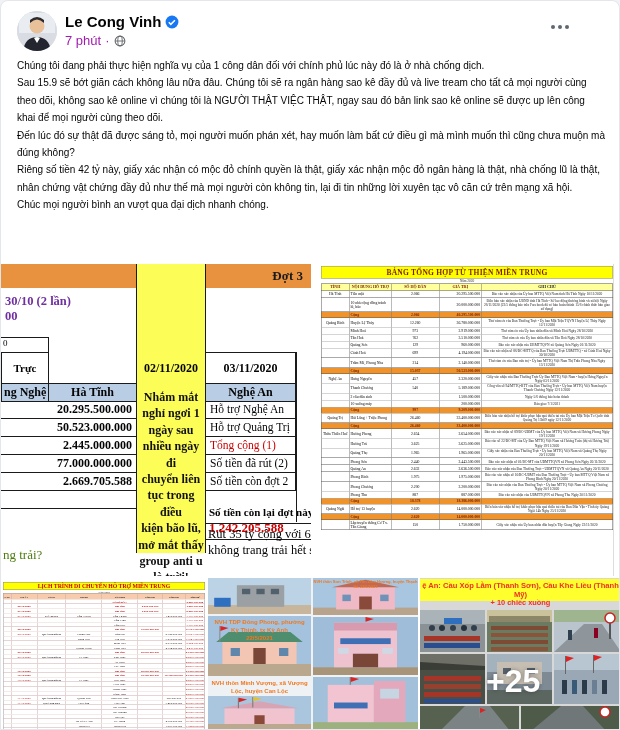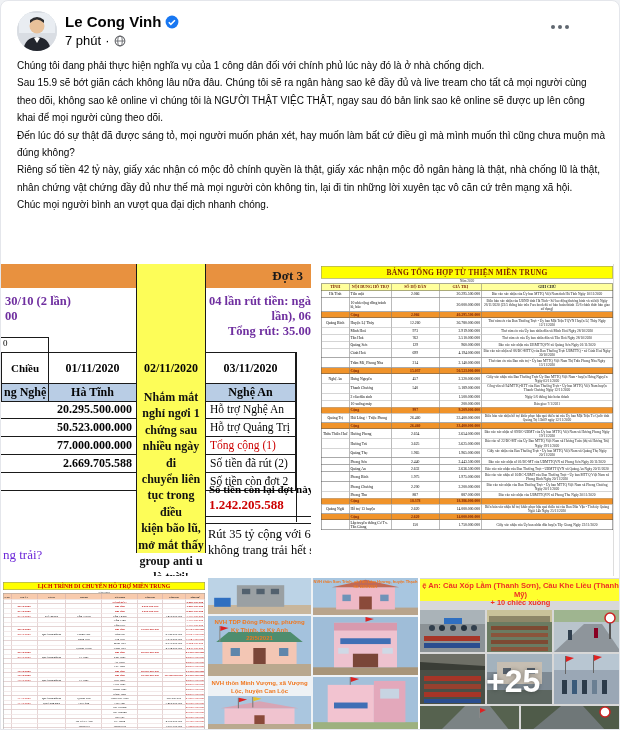--- a/index.html
+++ b/index.html
@@ -6,21 +6,21 @@
   .card{position:relative;width:620px;height:730px;background:#fff;margin:0 auto;
         border:1px solid #e4e6eb;border-radius:8px 8px 0 0;overflow:hidden;
         font-family:"Liberation Sans",sans-serif;color:#050505;box-sizing:border-box;}
   
   .hdr{position:absolute;top:10px;left:16px;right:16px;height:42px;}
   .avatar{position:absolute;left:0;top:0;width:40px;height:40px;border-radius:50%;overflow:hidden;background:#dfe3e8;}
   .avatar svg{width:100%;height:100%;display:block;}
   .name-row{position:absolute;left:48px;top:2px;display:flex;align-items:center;gap:4px;}
   .name{font-weight:bold;font-size:15px;color:#050505;}
   .badge{width:14px;height:14px;display:inline-block;}
-  .meta{position:absolute;left:48px;top:22px;font-size:13px;color:#000000;display:flex;align-items:center;gap:4px;}
+  .meta{position:absolute;left:48px;top:22px;font-size:13px;color:#a21caf;display:flex;align-items:center;gap:4px;}
   .globe{width:12px;height:12px;}
   .more{position:absolute;right:30px;top:10px;display:flex;gap:3px;cursor:pointer;padding:4px;}
   .more i{width:4px;height:4px;border-radius:50%;background:#606770;display:block;}
   
   .post{position:absolute;top:56px;left:16px;right:14px;font-size:10px;line-height:17.4px;color:#050505;}
   .post p{margin:0;}
   
   .collage{position:absolute;top:263px;left:0;width:620px;height:467px;background:#fff;}
   .tilebox{position:absolute;overflow:hidden;background:#fff;}
   
@@ -134,77 +134,72 @@
 
       <div class="s1-abs s1-orange" style="left:0;top:0;width:135px;height:24px;"></div>
       <div class="s1-abs s1-orange s1-dot" style="left:205px;top:0;width:105px;height:24px;">Đợt 3</div>
 
       <div class="s1-abs s1-yellowcol" style="left:135px;top:0;width:70px;height:289px;"></div>
 
       <div class="s1-abs purple" style="left:4px;top:30px;width:128px;height:46px;">
         <div>30/10 (2 lần)</div>
           <div>00</div>
       </div>
-      <div class="s1-abs purple" style="left:206px;top:30px;width:104px;height:54px;text-align:right;white-space:nowrap;overflow:hidden;">
-        <div>04 lần rút tiền: ngà</div>
-          <div>lần), 06</div>
-          <div>Tổng rút: 35.00</div>
-      </div>
 
       <div class="s1-abs" style="left:0;top:73px;width:48px;height:15px;border-top:1px solid #1a1a1a;border-right:1px solid #1a1a1a;font-size:9px;padding-left:2px;">0</div>
 
-      <div class="s1-abs s1-cell" style="left:0;top:88px;width:48px;height:32px;line-height:30px;font-size:11px;">Chiều</div>
-      <div class="s1-abs s1-cell" style="left:47px;top:88px;width:89px;height:32px;line-height:30px;">01/11/2020</div>
+      <div class="s1-abs s1-cell" style="left:0;top:88px;width:48px;height:32px;line-height:30px;font-size:11px;">Trực</div>
       <div class="s1-abs" style="left:136px;top:88px;width:68px;height:32px;line-height:32px;text-align:center;font-weight:bold;font-size:12px;">02/11/2020</div>
       <div class="s1-abs s1-cell" style="left:204px;top:88px;width:91px;height:32px;line-height:30px;">03/11/2020</div>
 
       <div class="s1-abs s1-cell s1-blue" style="left:0;top:119px;width:48px;height:19px;line-height:17px;text-align:left;padding-left:2px;">ng Nghệ</div>
       <div class="s1-abs s1-cell s1-blue" style="left:47px;top:119px;width:89px;height:19px;line-height:17px;">Hà Tĩnh</div>
       <div class="s1-abs s1-cell s1-blue" style="left:204px;top:119px;width:91px;height:19px;line-height:17px;">Nghệ An</div>
 
       <div class="s1-abs" style="left:0;top:137px;width:135px;">
         <div class="s1-amt">20.295.500.000</div>
           <div class="s1-amt">50.523.000.000</div>
+          <div class="s1-amt">2.445.000.000</div>
           <div class="s1-amt">77.000.000.000</div>
           <div class="s1-amt">2.669.705.588</div>
         <div class="s1-amt"></div>
       </div>
 
       <div class="s1-abs" style="left:204px;top:137px;width:91px;">
         <div class="s1-lab">Hỗ trợ Nghệ An</div>
           <div class="s1-lab">Hỗ trợ Quảng Trị</div>
           <div class="s1-lab red">Tổng cộng (1)</div>
           <div class="s1-lab">Số tiền đã rút (2)</div>
           <div class="s1-lab">Số tiền còn đợt 2</div>
       </div>
 
-      <div class="s1-abs s1-remain" style="left:204px;top:216px;width:106px;height:37px;border-right:none;">
+      <div class="s1-abs s1-remain" style="left:204px;top:239px;width:106px;height:37px;border-right:none;">
         <div>Số tiền còn lại đợt này</div>
         <div class="red" style="font-size:13px;line-height:17px;">1.242.205.588</div>
       </div>
 
       <div class="s1-abs s1-note" style="left:204px;top:259px;width:106px;height:40px;border-top:1px solid #1a1a1a;">
         <div>Rút 35 tỷ cộng với 6t</div>
           <div>không trang trải hết s</div>
       </div>
 
       <div class="s1-yellow-note">
         <div>Nhắm mắt</div>
           <div>nghỉ ngơi 1</div>
-          <div>chứng sau</div>
+          <div>ngày sau</div>
           <div>nhiều ngày đi</div>
           <div>chuyển liên</div>
           <div>tục trong điều</div>
           <div>kiện bão lũ,</div>
           <div>mở mắt thấy</div>
           <div>group anti u</div>
           <div>là trời!</div>
       </div>
 
-      <div class="s1-abs" style="left:2px;top:283px;font-size:13px;color:#6d28d9;">ng trải?</div>
+      <div class="s1-abs" style="left:2px;top:283px;font-size:13px;color:#4d7c0f;">ng trải?</div>
 
       <div class="s1-abs" style="left:295px;top:88px;width:0;height:170px;border-left:1px solid #1a1a1a;"></div>
     </div>
 
     <div class="tilebox" style="left:312px;top:0;width:308px;height:312px;">
       <div class="scaled sum-inner" style="position:absolute;left:8px;top:2px;">
         <div class="sum-title">BẢNG TỔNG HỢP TỪ THIỆN MIỀN TRUNG</div>
         <div class="sum-sub">Năm 2020</div>
         <div class="srow hd">
           <div class="sc t">TỈNH</div>

